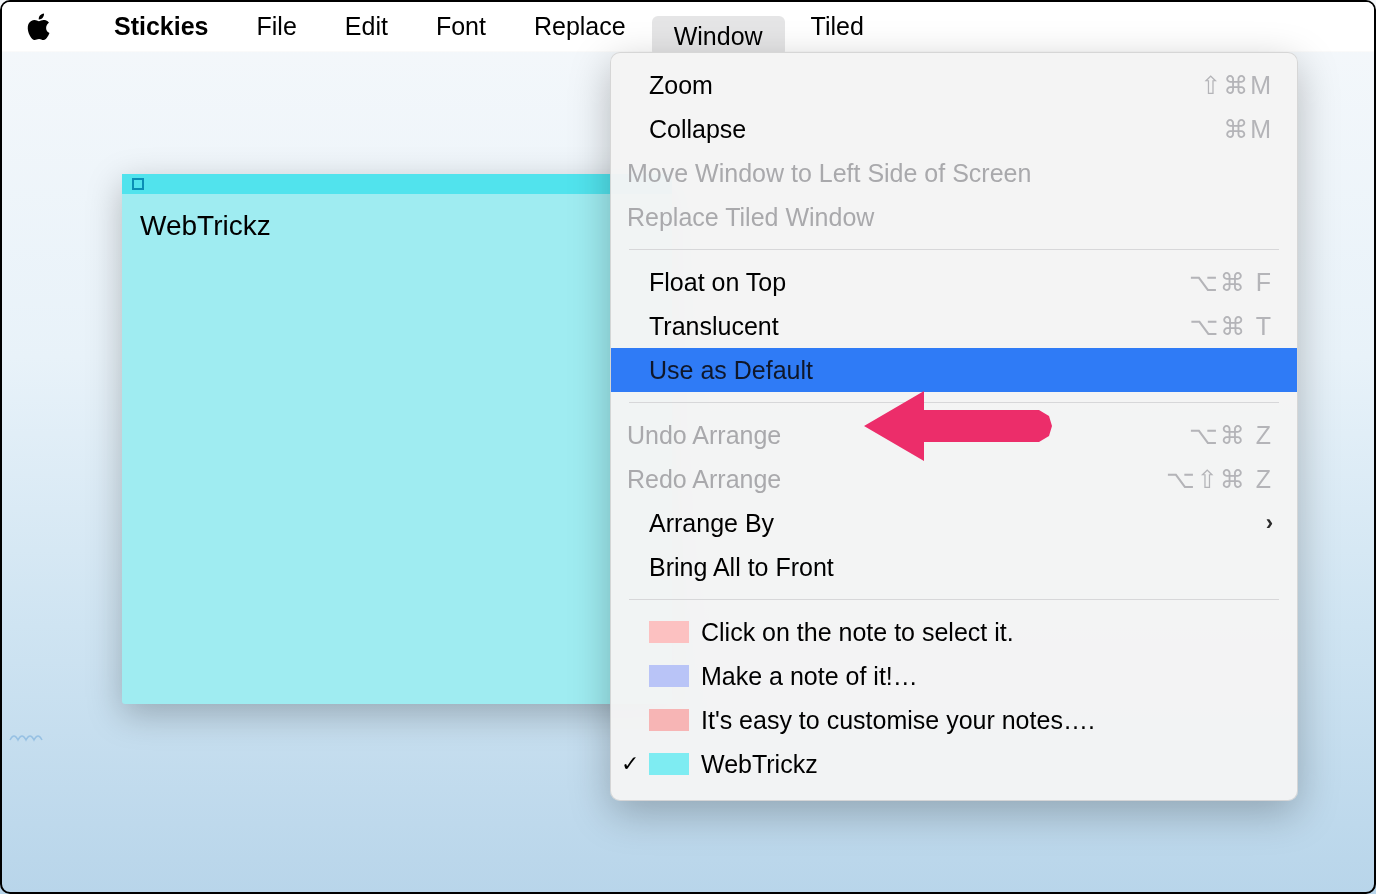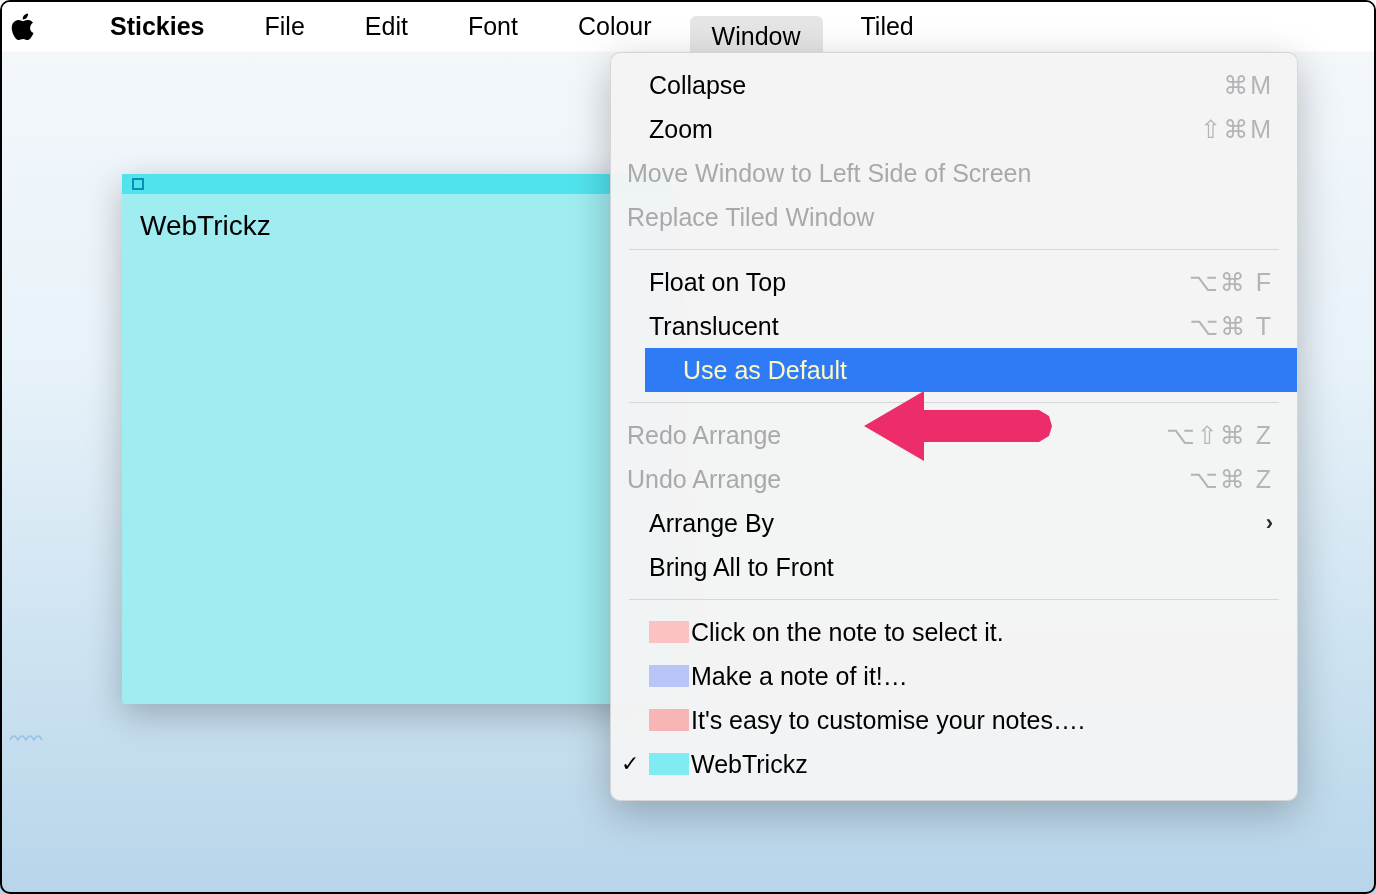--- a/index.html
+++ b/index.html
@@ -16,22 +16,22 @@
       overflow: hidden;
       border: 2px solid #000;
       border-radius: 10px;
     }
     
     .menubar {
       height: 50px;
       background: #ffffff;
       display: flex;
       align-items: center;
-      padding: 0 6px;
-      gap: 16px;
+      padding: 0 22px;
+      gap: 4px;
       border-bottom: 1px solid rgba(0,0,0,0.02);
       position: relative;
       z-index: 5;
     }
     .apple-logo {
       width: 28px;
       height: 32px;
       margin-right: 36px;
       display: flex;
       align-items: center;
@@ -100,22 +100,21 @@
       align-items: center;
       height: 44px;
       padding: 0 24px 0 38px;
       font-size: 25px;
       color: #000;
       position: relative;
     }
     .dd-item.disabled { color: #a9a9ac; padding-left: 16px; }
     .dd-item.highlighted {
       background: #2f7bf6;
-      color: #fef9c3;
-      margin-left: 34px;
+      color: #0f172a;
     }
     .dd-item .shortcut {
       margin-left: auto;
       color: #b4b4b8;
       font-size: 25px;
       letter-spacing: 2px;
     }
     .dd-separator {
       height: 1px;
       background: #d7d7d9;
@@ -128,21 +127,21 @@
       font-weight: 700;
     }
     
     .note-entry {
       display: flex;
       align-items: center;
       height: 44px;
       padding: 0 24px 0 38px;
       font-size: 25px;
       color: #000;
-      gap: 2px;
+      gap: 12px;
       position: relative;
     }
     .note-swatch {
       width: 40px;
       height: 22px;
     }
     .check {
       position: absolute;
       left: 10px;
       font-size: 22px;
@@ -173,42 +172,42 @@
 <div class="menubar">
   <div class="apple-logo">
     <svg viewBox="0 0 24 28">
       <path fill="#000" d="M19.6 14.8c0-3.2 2.6-4.7 2.7-4.8-1.5-2.2-3.8-2.5-4.6-2.5-1.9-.2-3.8 1.1-4.8 1.1s-2.5-1.1-4.1-1.1C6.6 7.5 4.6 8.7 3.5 10.6c-2.2 3.8-.6 9.4 1.5 12.5 1.1 1.5 2.3 3.2 3.9 3.1 1.6-.1 2.2-1 4.1-1s2.4 1 4.1 1c1.7 0 2.8-1.5 3.8-3.1 1.2-1.8 1.7-3.5 1.7-3.6-.1 0-3.3-1.2-3-4.7zM16.4 5.3c.8-1.1 1.4-2.5 1.2-4-1.2.1-2.7.8-3.6 1.8-.8.9-1.5 2.4-1.3 3.8 1.4.1 2.8-.7 3.7-1.6z"></path>
     </svg>
   </div>
   <div class="menu-item app-name">Stickies</div>
   <div class="menu-item">File</div>
   <div class="menu-item">Edit</div>
   <div class="menu-item">Font</div>
-  <div class="menu-item">Colour</div>
+  <div class="menu-item">Replace</div>
   <div class="menu-item active">Window</div>
   <div class="menu-item">Tiled</div>
 </div>
 
 <div class="sticky-note">
   <div class="sticky-titlebar">
     <div class="sticky-square"></div>
   </div>
   <div class="sticky-content">WebTrickz</div>
 </div>
 
 <div class="dropdown">
 
   <div class="dd-item">
+    <span>Zoom</span>
+    <span class="shortcut">⇧⌘M</span>
+  </div>
+  <div class="dd-item">
     <span>Collapse</span>
     <span class="shortcut">⌘M</span>
   </div>
-  <div class="dd-item">
-    <span>Zoom</span>
-    <span class="shortcut">⇧⌘M</span>
-  </div>
   <div class="dd-item disabled">
     <span>Move Window to Left Side of Screen</span>
   </div>
   <div class="dd-item disabled">
     <span>Replace Tiled Window</span>
   </div>
 
   <div class="dd-separator"></div>
 
   <div class="dd-item">
@@ -219,26 +218,26 @@
     <span>Translucent</span>
     <span class="shortcut">⌥⌘ T</span>
   </div>
   <div class="dd-item highlighted">
     <span>Use as Default</span>
   </div>
 
   <div class="dd-separator"></div>
 
   <div class="dd-item disabled">
+    <span>Undo Arrange</span>
+    <span class="shortcut">⌥⌘ Z</span>
+  </div>
+  <div class="dd-item disabled">
     <span>Redo Arrange</span>
     <span class="shortcut">⌥⇧⌘ Z</span>
-  </div>
-  <div class="dd-item disabled">
-    <span>Undo Arrange</span>
-    <span class="shortcut">⌥⌘ Z</span>
   </div>
   <div class="dd-item">
     <span>Arrange By</span>
     <span class="chevron">›</span>
   </div>
   <div class="dd-item">
     <span>Bring All to Front</span>
   </div>
 
   <div class="dd-separator"></div>

